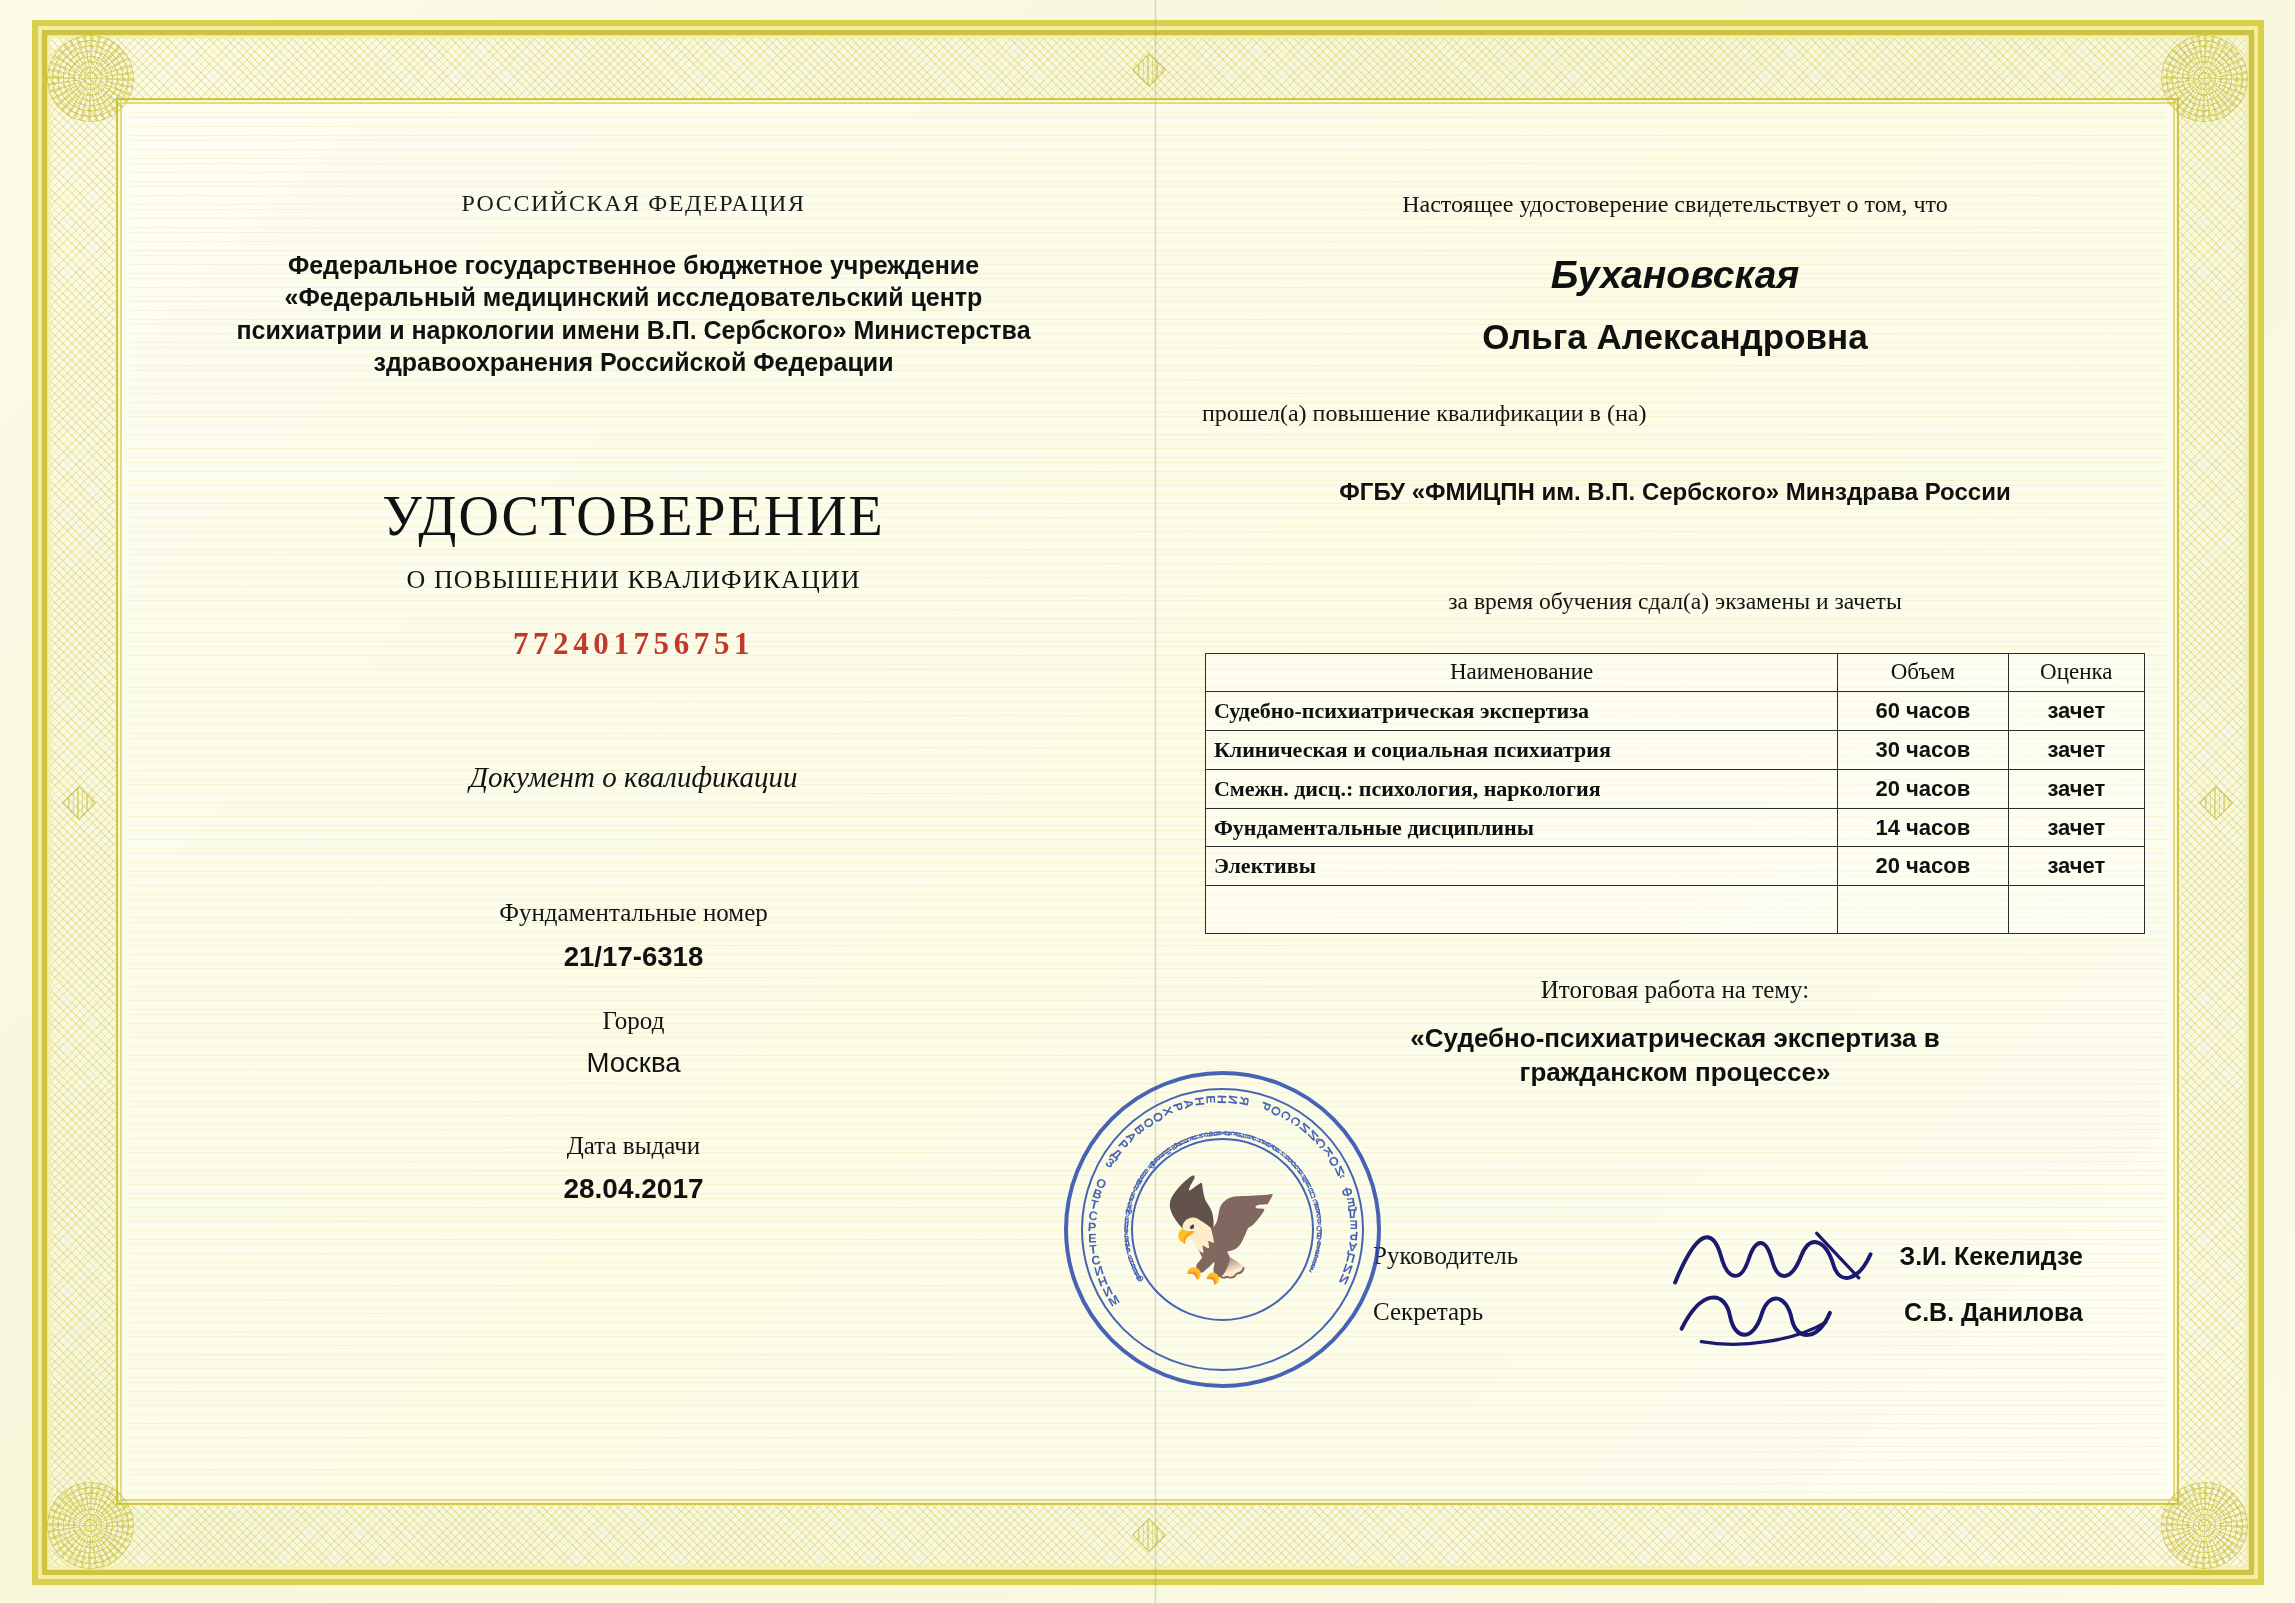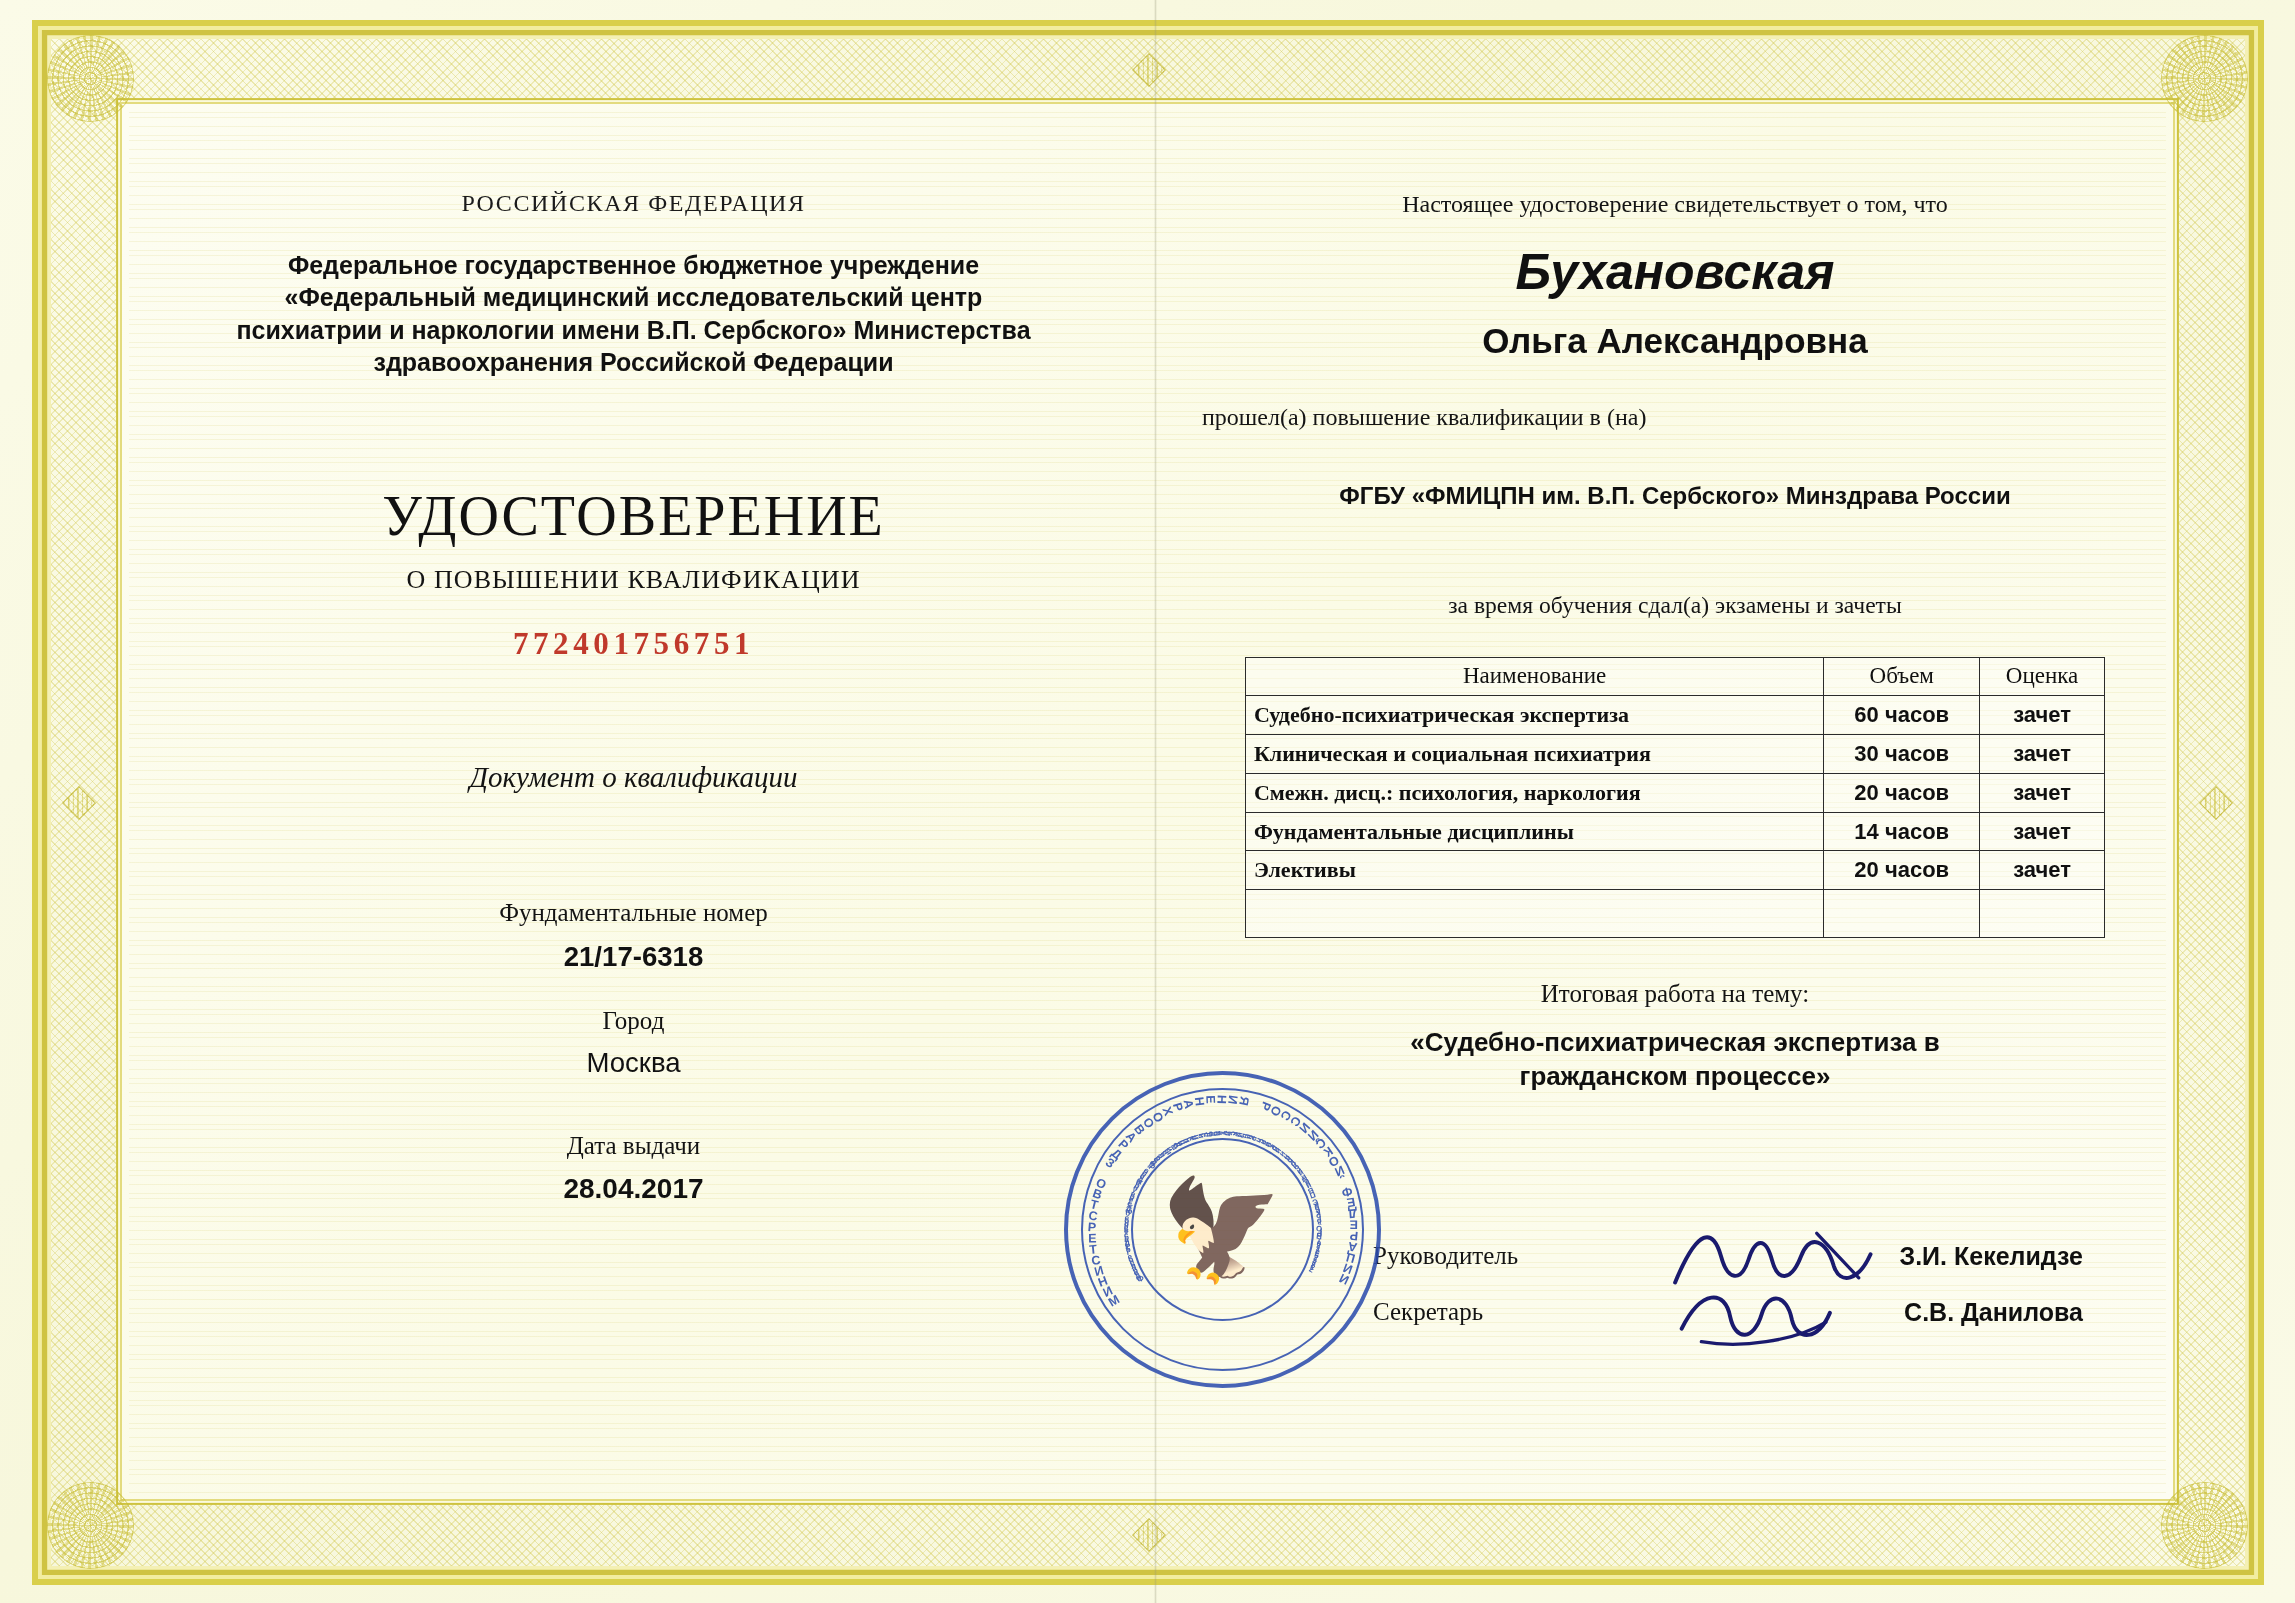--- a/index.html
+++ b/index.html
@@ -189,26 +189,26 @@
   }
 
   
   .attest {
     margin-top: 60px;
     text-align: center;
     font-size: 24px;
     color: #141414;
   }
   .surname {
-    margin-top: 25px;
+    margin-top: 35px;
     text-align: center;
     font-family: "Liberation Sans", sans-serif;
     font-style: italic;
     font-weight: bold;
-    font-size: 50px;
+    font-size: 39px;
     color: #101010;
   }
   .firstname {
     margin-top: 19.7px;
     text-align: center;
     font-family: "Liberation Sans", sans-serif;
     font-weight: bold;
     font-size: 35px;
     color: #101010;
   }
@@ -229,21 +229,21 @@
   .exams {
     margin-top: 80px;
     text-align: center;
     font-size: 23.6px;
     line-height: 1.35;
     color: #141414;
   }
 
   table.marks {
     margin: 35px auto 0 auto;
-    width: 860px;
+    width: 940px;
     border-collapse: collapse;
     background: rgba(255,255,255,0.35);
   }
   table.marks th, table.marks td {
     border: 1.3px solid #2b2b2b;
     padding: 5.9px 7.9px;
     font-size: 22px;
     color: #101010;
   }
   table.marks th {

